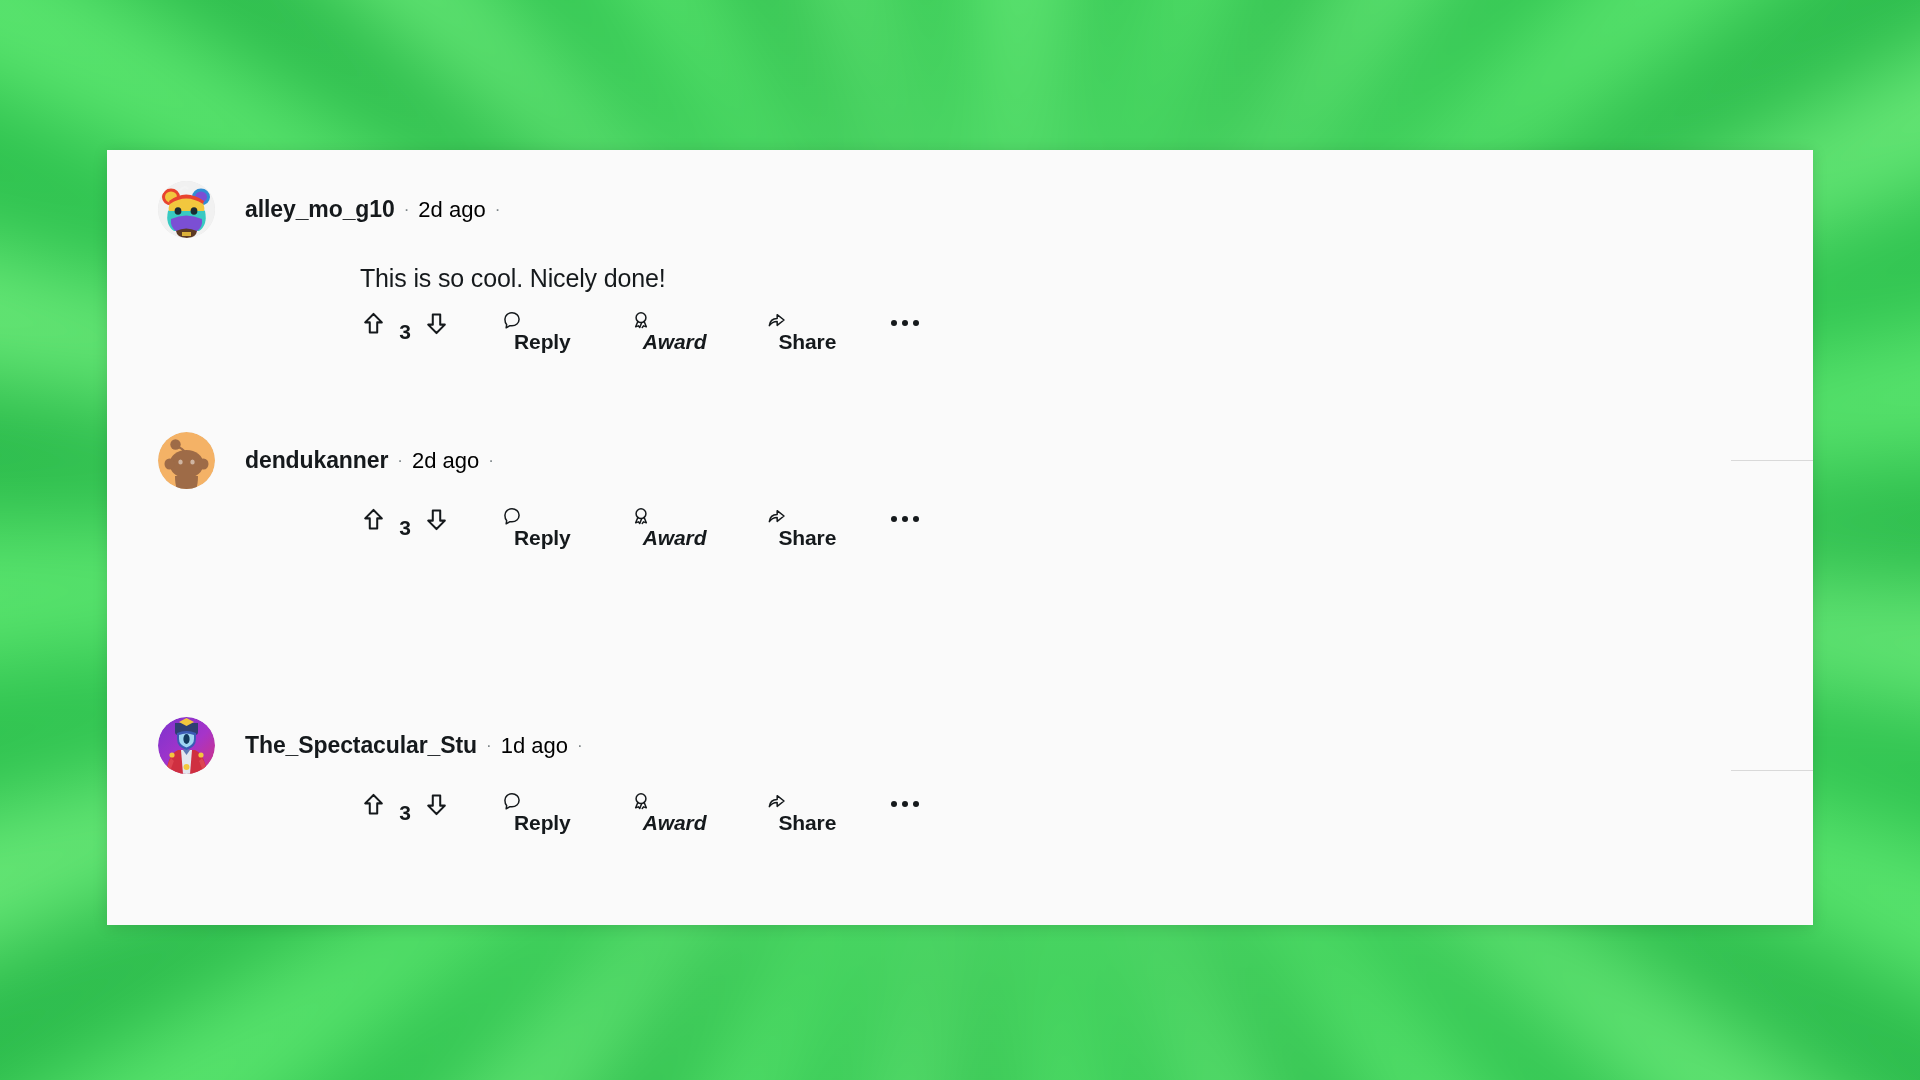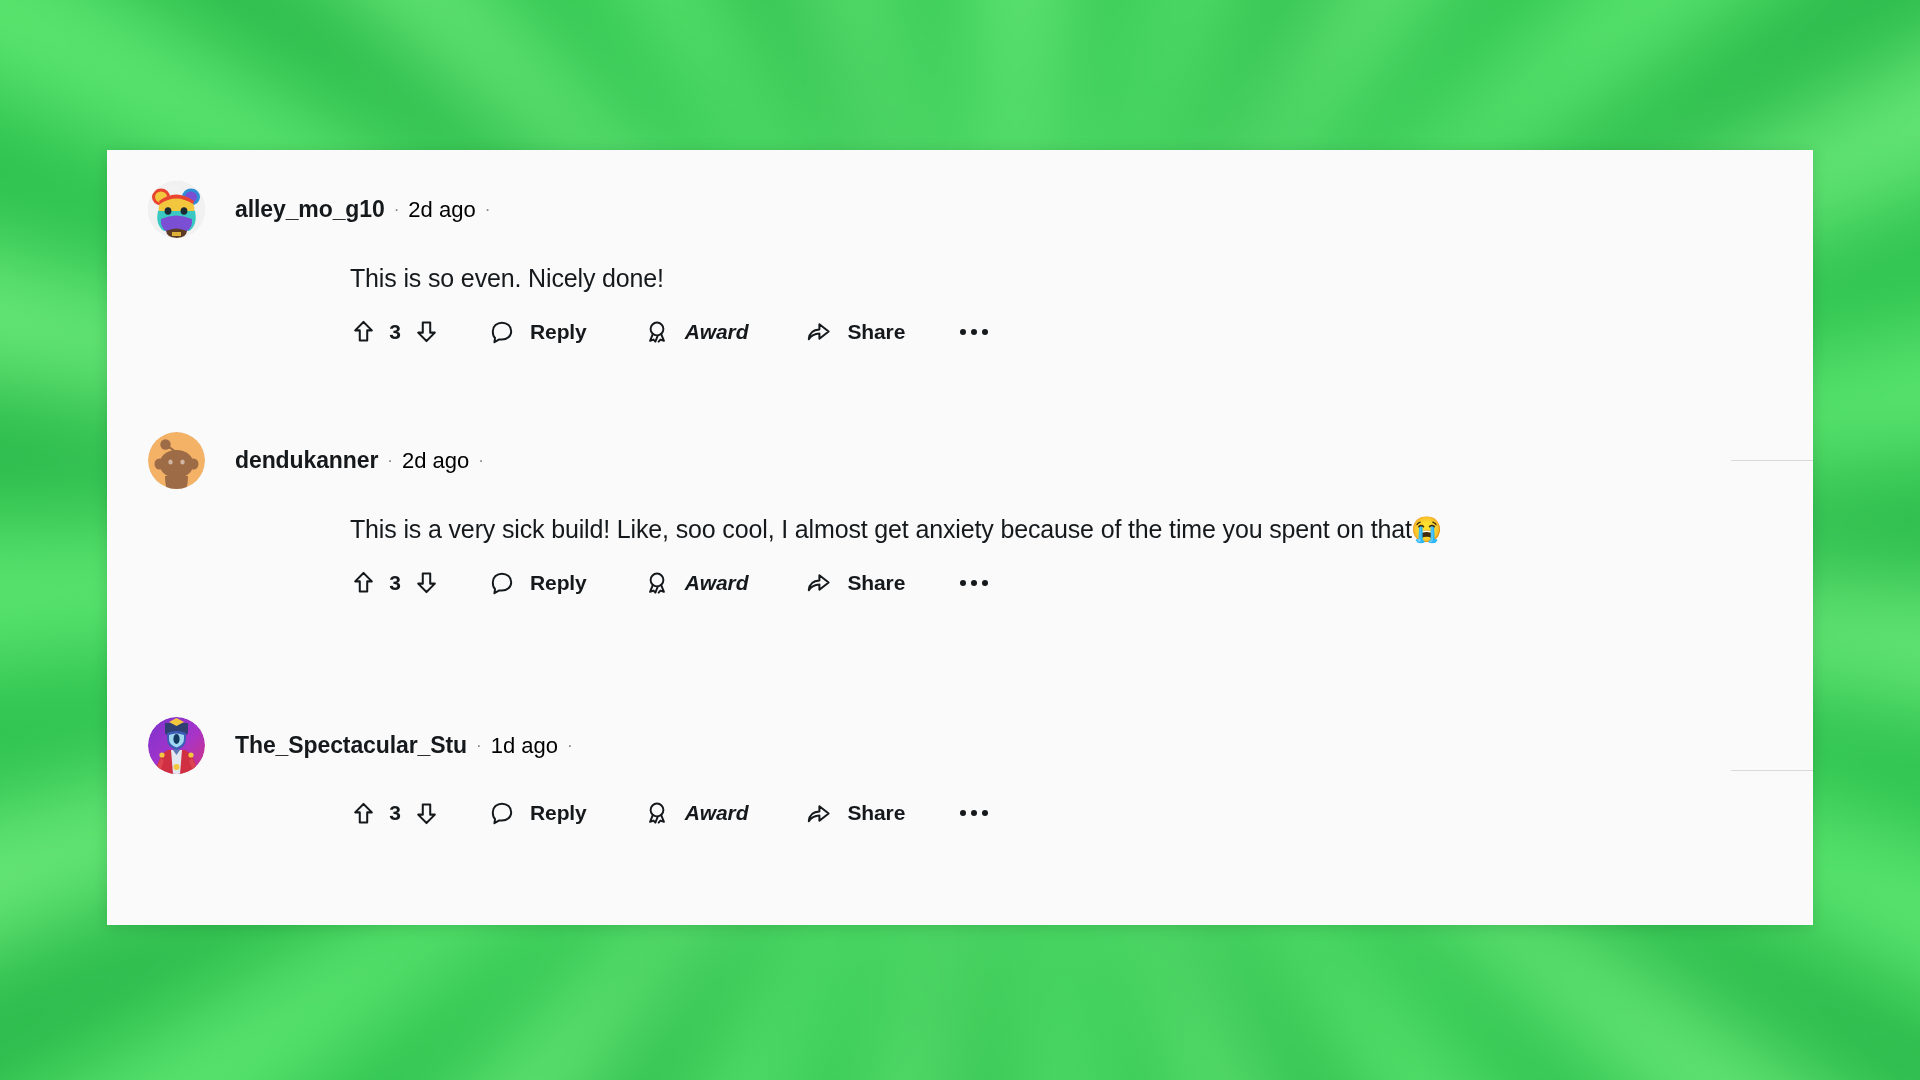--- a/index.html
+++ b/index.html
@@ -67,20 +67,21 @@
     background: #d9d9d9;
   }
   .edge-rule.r1 { top: 310px; }
   .edge-rule.r2 { top: 620px; }
 
   
   .comment {
     position: absolute;
     left: 0;
     width: 100%;
+    padding-left: 10px;
   }
   .comment.c0 { top: 28px; }
   .comment.c1 { top: 279px; }
   .comment.c2 { top: 564px; }
 
   .comment-head {
     display: flex;
     align-items: center;
     padding-left: 41px;
     height: 62px;
@@ -137,23 +138,24 @@
   .actions {
     display: flex;
     align-items: center;
     padding-left: 243px;
     padding-top: 24px;
     height: 50px;
   }
 
   .act {
     display: flex;
-    align-items: center;
+    align-items: flex-start;
     height: 44px;
     cursor: pointer;
+    flex-direction: column;
   }
 
   .vote {
     display: flex;
     align-items: center;
   }
 
   .vote-count {
     font-size: 21px;
     font-weight: bold;
@@ -229,21 +231,21 @@
         </div>
         <div class="meta">
           <span class="username">alley_mo_g10</span>
           <span class="dot">·</span>
           <span class="timestamp">2d ago</span>
           <span class="dot">·</span>
         </div>
       </div>
 
       <div class="comment-body">
-        <span>This is so even. Nicely done!</span>
+        <span>This is so cool. Nicely done!</span>
       </div>
 
       <div class="actions">
         <div class="vote">
           <span class="act">
             <svg class="ico" width="27" height="27" viewBox="0 0 24 24" fill="none" stroke="#15191c" stroke-width="1.8" stroke-linecap="round" stroke-linejoin="round">
               <path d="M12 3.5 L4.6 11 h4.1 v9 h6.6 v-9 h4.1 Z"></path>
             </svg>
           </span>
           <span class="vote-count">3</span>
@@ -303,23 +305,20 @@
           </svg>
         </div>
         <div class="meta">
           <span class="username">dendukanner</span>
           <span class="dot">·</span>
           <span class="timestamp">2d ago</span>
           <span class="dot">·</span>
         </div>
       </div>
 
-      <div class="comment-body">
-        <span>This is a very sick build! Like, soo cool, I almost get anxiety because of the time you spent on that</span><span class="emoji">😭</span>
-      </div>
 
       <div class="actions">
         <div class="vote">
           <span class="act">
             <svg class="ico" width="27" height="27" viewBox="0 0 24 24" fill="none" stroke="#15191c" stroke-width="1.8" stroke-linecap="round" stroke-linejoin="round">
               <path d="M12 3.5 L4.6 11 h4.1 v9 h6.6 v-9 h4.1 Z"></path>
             </svg>
           </span>
           <span class="vote-count">3</span>
           <span class="act">

